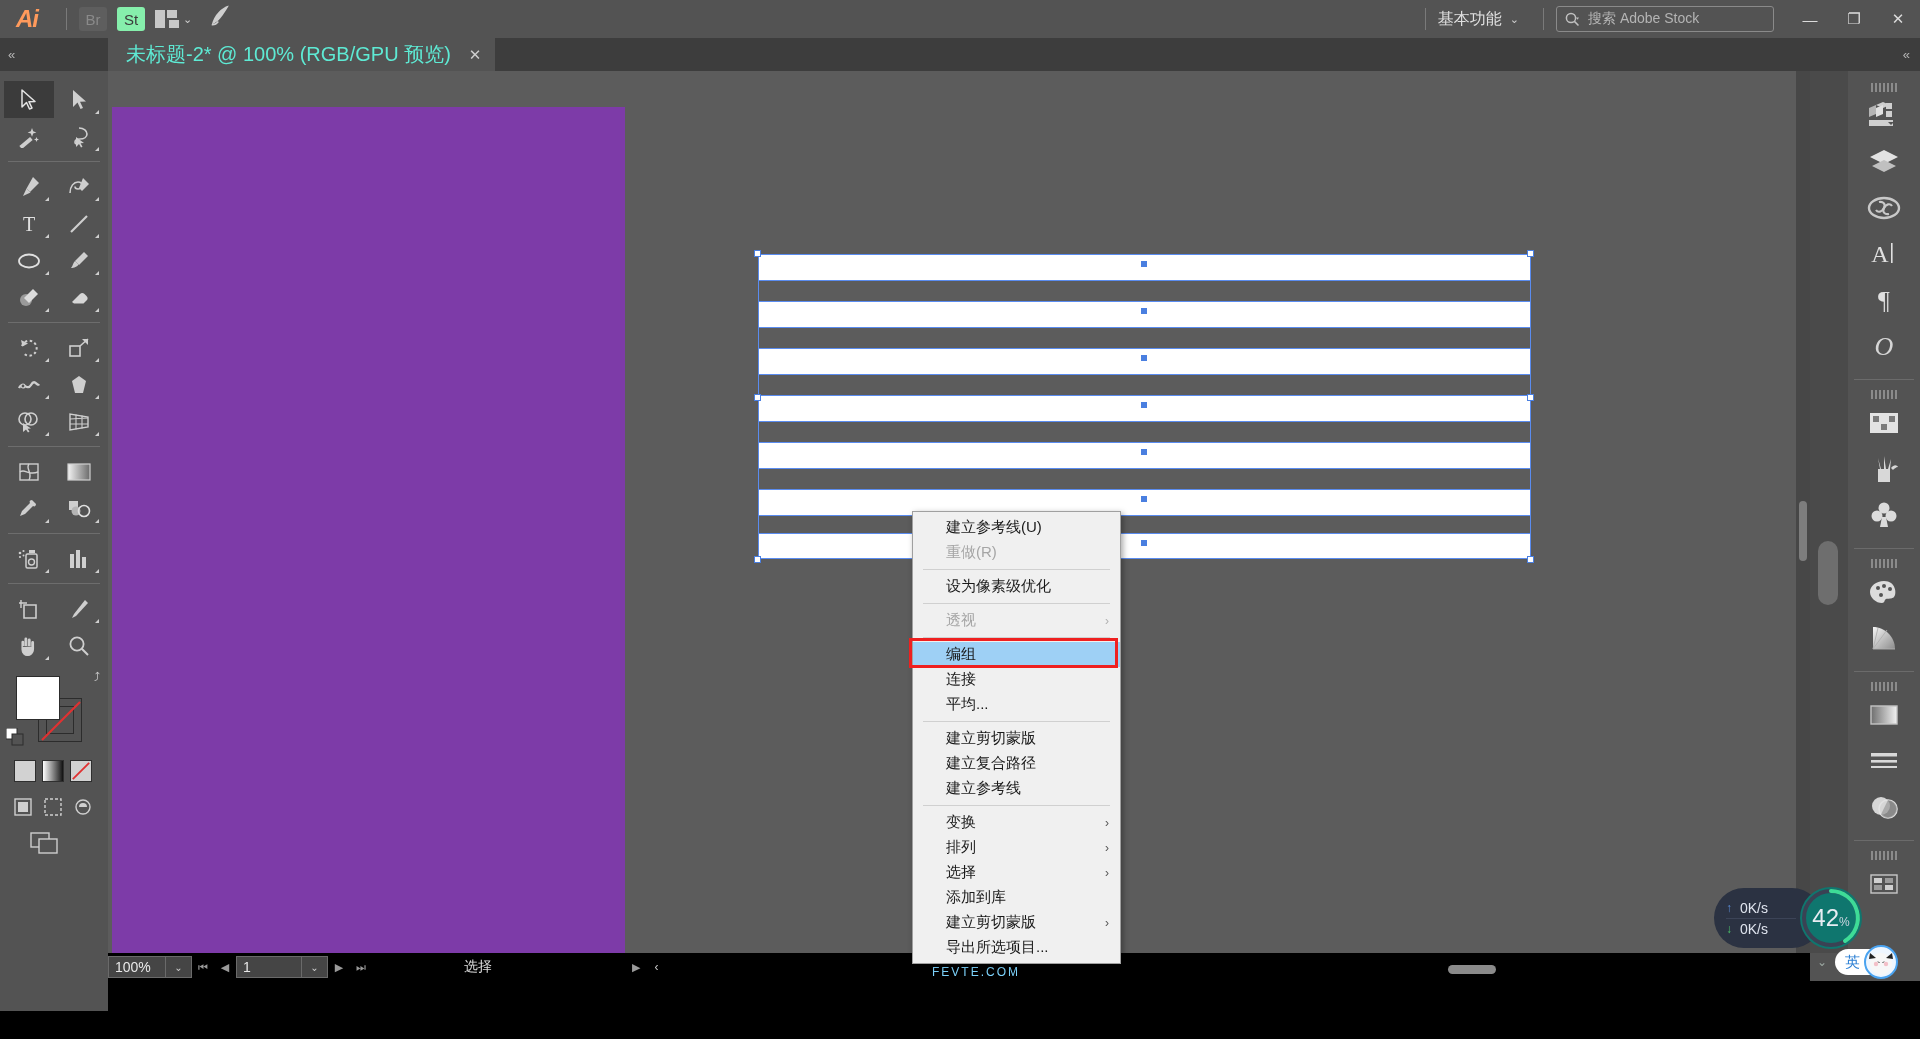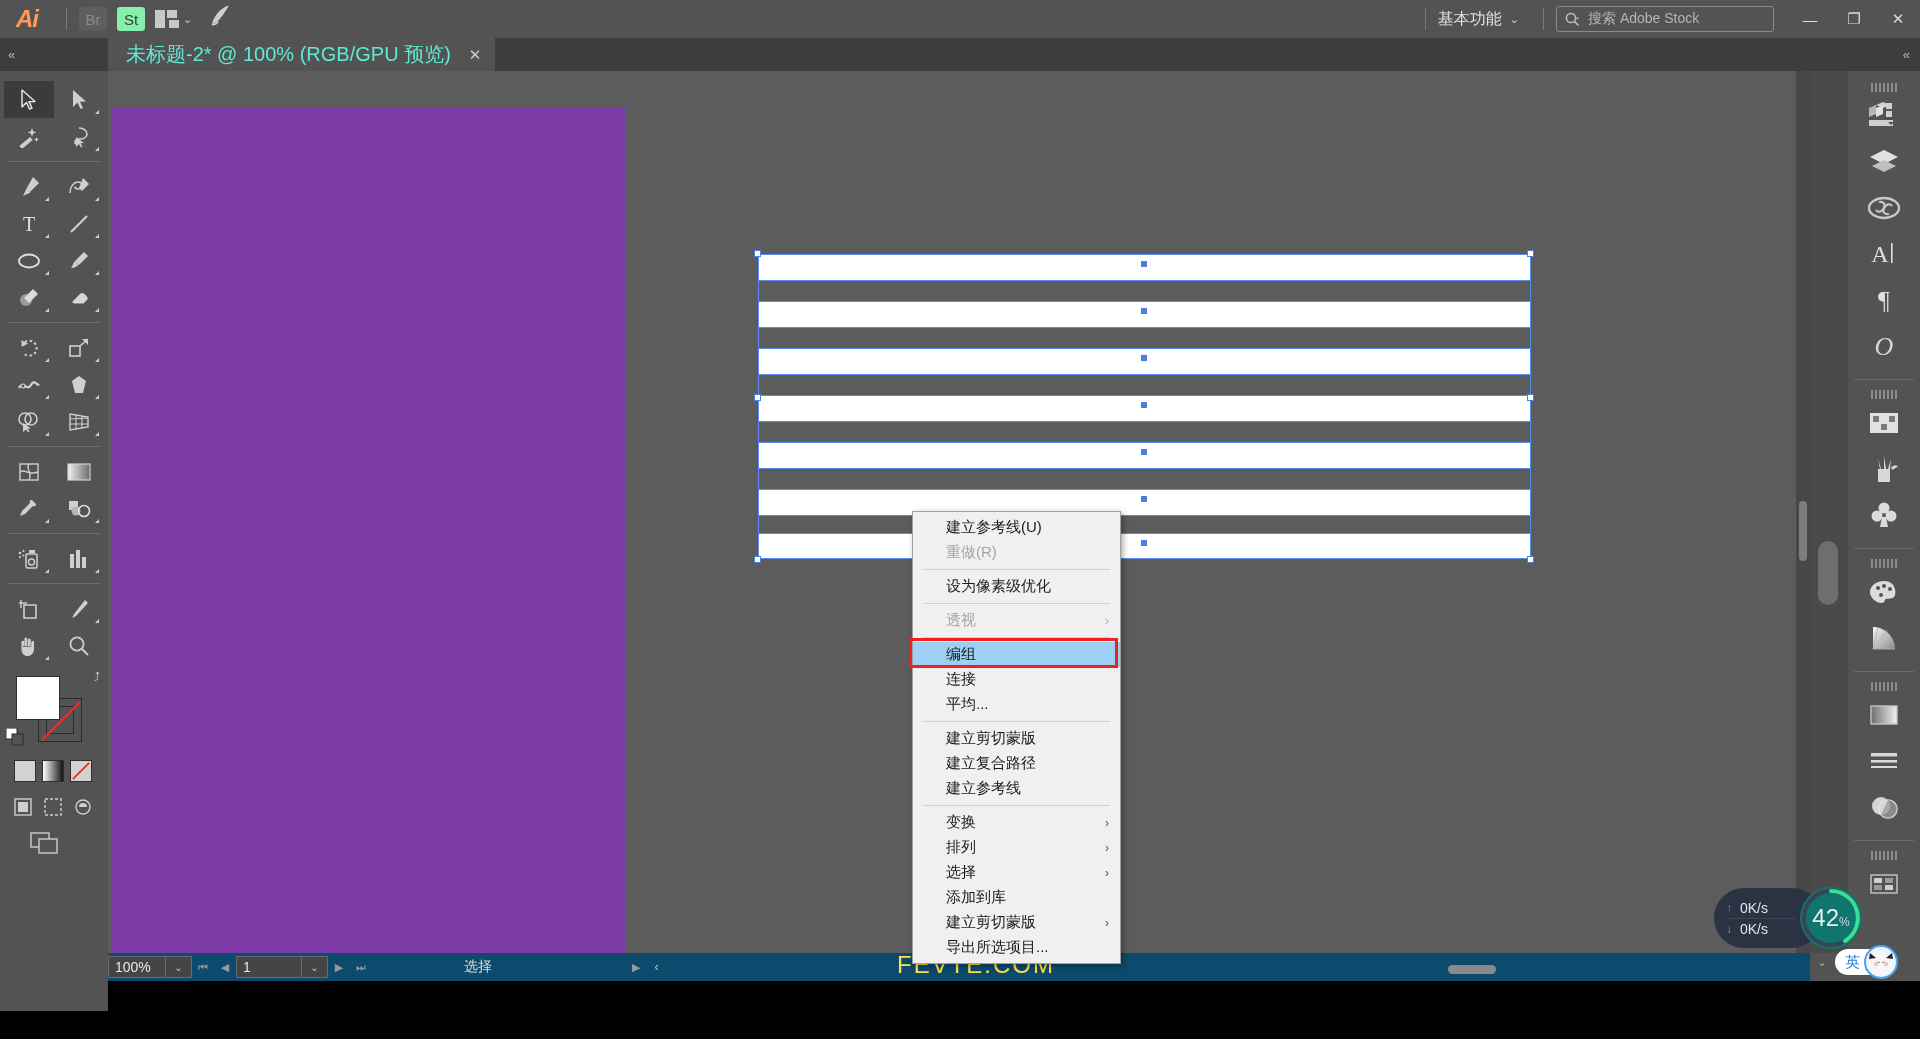--- a/index.html
+++ b/index.html
@@ -197,21 +197,21 @@
   .rp-grip i { width: 2px; height: 9px; background: #8b8b8b; display: block; }
   .rp-icon {
     width: 72px; height: 46px; margin: 0 auto;
     display: flex; align-items: center; justify-content: center; color: #cfcfcf;
   }
   .rp-div { height: 1px; background: #6b6b6b; margin: 2px 6px; }
 
   
   .statusbar {
     position: absolute; left: 108px; bottom: 0; right: 110px; height: 28px;
-    background: #0c4a6e; display: flex; align-items: center; color: #dcdcdc; font-size: 14px;
+    background: #000000; display: flex; align-items: center; color: #dcdcdc; font-size: 14px;
   }
   .zoom-field {
     width: 58px; height: 22px; background: #454545; border: 1px solid #6a6a6a;
     display: flex; align-items: center; padding-left: 6px; color: #e8e8e8; font-size: 14px;
   }
   .zoom-drop {
     width: 26px; height: 22px; background: #454545; border: 1px solid #6a6a6a; border-left: none;
     display: flex; align-items: center; justify-content: center; color: #d0d0d0; font-size: 10px;
   }
   .nav-btn {
@@ -232,21 +232,21 @@
   }
   .st-play { color: #9a9a9a; font-size: 11px; margin-left: 140px; }
   .st-lt { color: #c9c9c9; font-size: 12px; margin-left: 14px; }
 
   
   .wm {
     position: absolute; left: 0; bottom: 2px; width: 1920px;
     text-align: center; pointer-events: none; z-index: 40;
   }
   .wm .cn { color: #c9c9c9; font-size: 17px; letter-spacing: 1px; display: block; }
-  .wm .en { color: #fde047; font-size: 24px; letter-spacing: 2px; display: block; margin-top: -2px; margin-left: 32px; }
+  .wm .en { color: #7dd3fc; font-size: 12px; letter-spacing: 2px; display: block; margin-top: -2px; margin-left: 32px; }
 
   
   .netwidget {
     position: absolute; right: 58px; bottom: 32px; z-index: 45;
     display: flex; align-items: center;
   }
   .net-pill {
     width: 108px; height: 60px; background: #2b3242; border-radius: 30px;
     display: flex; flex-direction: column; justify-content: center;
     padding-left: 12px; gap: 2px;

